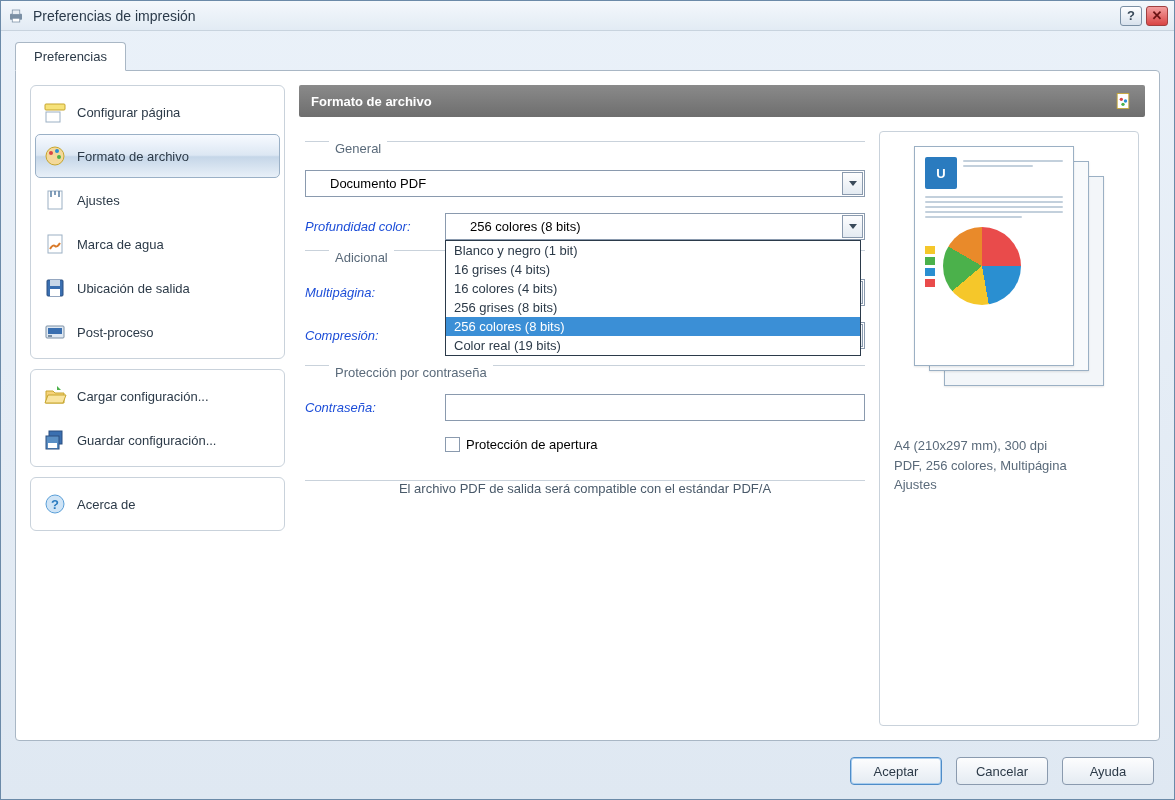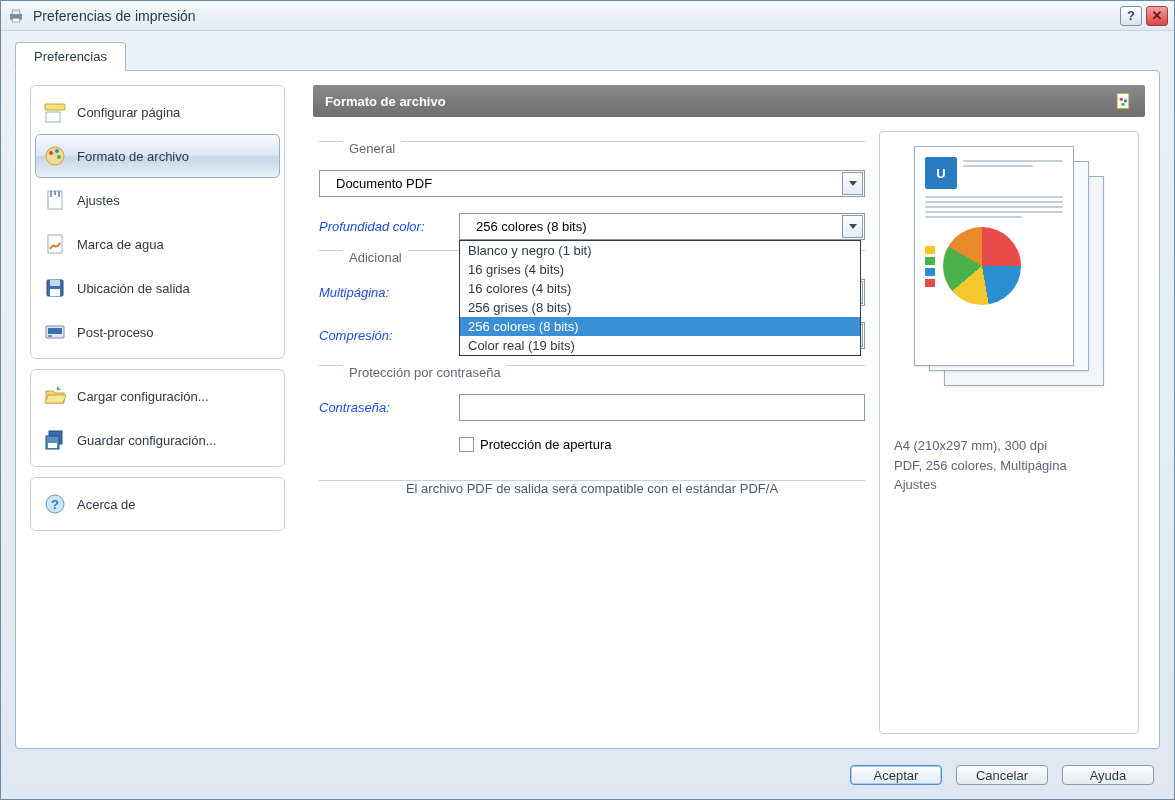--- a/index.html
+++ b/index.html
@@ -5,39 +5,39 @@
 * { box-sizing: border-box; margin: 0; padding: 0; font-family: "Segoe UI", Tahoma, sans-serif; font-size: 13px; }
 body { background: #f0f0f0; width: 1175px; height: 800px; overflow: hidden; }
 .window { background: linear-gradient(to bottom, #eaf1f9 0%, #dfe8f2 100%); border: 1px solid #6b8aa8; width: 1175px; height: 800px; display: flex; flex-direction: column; }
 .titlebar { display: flex; align-items: center; height: 30px; padding: 0 6px; background: linear-gradient(to bottom, #f4f8fc, #e2ebf4); border-bottom: 1px solid #c8d3de; }
 .titlebar .app-icon { width: 18px; height: 18px; margin-right: 8px; }
 .titlebar .title { flex: 1; color: #2b3a4a; font-size: 14px; }
 .titlebar .winbtn { width: 22px; height: 20px; border: 1px solid #7a8fa4; border-radius: 3px; margin-left: 4px; display: flex; align-items: center; justify-content: center; font-weight: bold; color: #3a4a5a; background: linear-gradient(to bottom, #fefeff, #d8e2ed); cursor: default; }
 .titlebar .winbtn.close { background: linear-gradient(to bottom, #f3a0a0, #d94545); color: #6b1414; border-color: #a04040; }
 .tabstrip { padding: 10px 14px 0 14px; }
 .tab { display: inline-block; background: #fff; border: 1px solid #a9b7c5; border-bottom: 1px solid #fff; border-radius: 4px 4px 0 0; padding: 6px 18px; color: #2c3a48; position: relative; top: 1px; }
-.content { flex: 1; margin: 0 14px 8px 14px; background: #fff; border: 1px solid #a9b7c5; border-radius: 0 4px 4px 4px; padding: 14px; display: flex; gap: 28px; }
+.content { flex: 1; margin: 0 14px 8px 14px; background: #fff; border: 1px solid #a9b7c5; border-radius: 0 4px 4px 4px; padding: 14px; display: flex; gap: 14px; }
 .sidebar { width: 255px; display: flex; flex-direction: column; gap: 10px; }
 .sidegroup { border: 1px solid #c9d2db; border-radius: 6px; padding: 4px; }
 .sideitem { display: flex; align-items: center; gap: 10px; padding: 10px 8px; border-radius: 5px; color: #2c3a48; }
 .sideitem.active { background: linear-gradient(to bottom, #f7faff 0%, #dce7f3 48%, #c5d6e8 52%, #e8f0f8 100%); border: 1px solid #9ab0c6; padding: 9px 7px; }
 .sideicon { width: 24px; height: 24px; display: flex; align-items: center; justify-content: center; }
 .main { flex: 1; display: flex; flex-direction: column; }
 .panel-header { background: #7a7a7a; background: linear-gradient(to bottom, #8a8a8a, #6e6e6e); color: #fff; padding: 6px 12px; border-radius: 2px; font-weight: bold; font-size: 15px; display: flex; align-items: center; }
 .panel-header .hdr-icon { margin-left: auto; width: 20px; height: 20px; }
 .panel-body { flex: 1; display: flex; gap: 14px; padding: 14px 6px 0 6px; }
 .form-area { flex: 1; position: relative; }
 .preview-area { width: 260px; border: 1px solid #c9d2db; border-radius: 4px; padding: 14px; display: flex; flex-direction: column; align-items: center; }
 .fieldset-label { color: #5a6a7a; padding: 0 6px; }
 .fieldset-line { display: flex; align-items: flex-start; margin: 10px 0 14px 0; }
 .fieldset-line .l { width: 24px; height: 1px; background: #c9d2db; }
 .fieldset-line .r { flex: 1; height: 1px; background: #c9d2db; }
 .row { display: flex; align-items: center; margin-bottom: 16px; position: relative; }
 .row label { width: 140px; color: #1d4ed8; font-style: italic; }
-.select { flex: 1; height: 27px; border: 1px solid #8a9aae; background: #fff; display: flex; align-items: center; padding: 0 16px; position: relative; }
+.select { flex: 1; height: 27px; border: 1px solid #8a9aae; background: #fff; display: flex; align-items: center; padding: 0 24px; position: relative; }
 .select.full { width: 100%; }
 .select .arrow-btn { position: absolute; right: 1px; top: 1px; bottom: 1px; width: 21px; border: 1px solid #8a9aae; background: linear-gradient(to bottom, #fdfdfe, #e4ebf2); display: flex; align-items: center; justify-content: center; }
 .arrow-down { width: 0; height: 0; border-left: 4px solid transparent; border-right: 4px solid transparent; border-top: 5px solid #3a4a5a; }
 .textinput { flex: 1; height: 27px; border: 1px solid #8a9aae; background: #fff; padding: 0 6px; }
 .checkbox { width: 15px; height: 15px; border: 1px solid #8a9aae; background: #fff; margin-right: 6px; }
 .dropdown-list { position: absolute; left: 140px; right: 4px; top: 27px; border: 1px solid #2b3a4a; background: #fff; z-index: 10; }
 .dropdown-list .opt { padding: 2px 8px; color: #2c3a48; }
 .dropdown-list .opt.sel { background: #3b8fd6; color: #fff; }
 .footnote { text-align: center; color: #4a5a6a; margin-top: 28px; border-top: 1px solid #c9d2db; }
 .preview-doc { width: 190px; height: 250px; position: relative; margin-bottom: 40px; }
@@ -46,21 +46,21 @@
 .sheet.s2 { width: 160px; height: 210px; left: 15px; top: 15px; background: #f8fafc; }
 .sheet.s1 { width: 160px; height: 220px; left: 0; top: 0; padding: 10px; }
 .doc-logo { width: 32px; height: 32px; background: #2a7bbf; color: #fff; display: flex; align-items: center; justify-content: center; font-weight: bold; border-radius: 2px; float: left; margin-right: 6px; }
 .doc-lines { height: 2px; background: #c3d0dc; margin: 3px 0; border-radius: 1px; }
 .doc-lines.short { width: 70%; }
 .doc-content { clear: both; padding-top: 6px; display: flex; gap: 8px; align-items: center; }
 .doc-legend div { width: 10px; height: 8px; margin: 3px 0; }
 .doc-pie { width: 78px; height: 78px; border-radius: 50%; background: conic-gradient(#e94b4b 0 90deg, #2a8fd1 90deg 170deg, #f5c72a 170deg 230deg, #4bb14b 230deg 300deg, #e98a2a 300deg 360deg); }
 .preview-text { color: #5a6a7a; line-height: 1.5; align-self: stretch; }
 .button-row { display: flex; justify-content: flex-end; gap: 14px; padding: 8px 20px 14px 20px; }
-.btn { min-width: 92px; height: 20px; border: 1px solid #8a9aae; background: linear-gradient(to bottom, #fdfdfe, #e4ebf2); border-radius: 4px; color: #2c3a48; display: flex; align-items: center; justify-content: center; padding: 0 18px; }
+.btn { min-width: 92px; height: 28px; border: 1px solid #8a9aae; background: linear-gradient(to bottom, #fdfdfe, #e4ebf2); border-radius: 4px; color: #2c3a48; display: flex; align-items: center; justify-content: center; padding: 0 18px; }
 .btn.primary { border: 1px solid #4e8cc8; box-shadow: 0 0 0 1px #a7ccee inset; }
 </style>
 </head>
 <body>
 
 <div class="window">
   <div class="titlebar">
     <span class="app-icon">
       <svg viewBox="0 0 24 24" width="18" height="18">
           <rect x="4" y="9" width="16" height="8" rx="1" fill="#7a8fa4"></rect>

